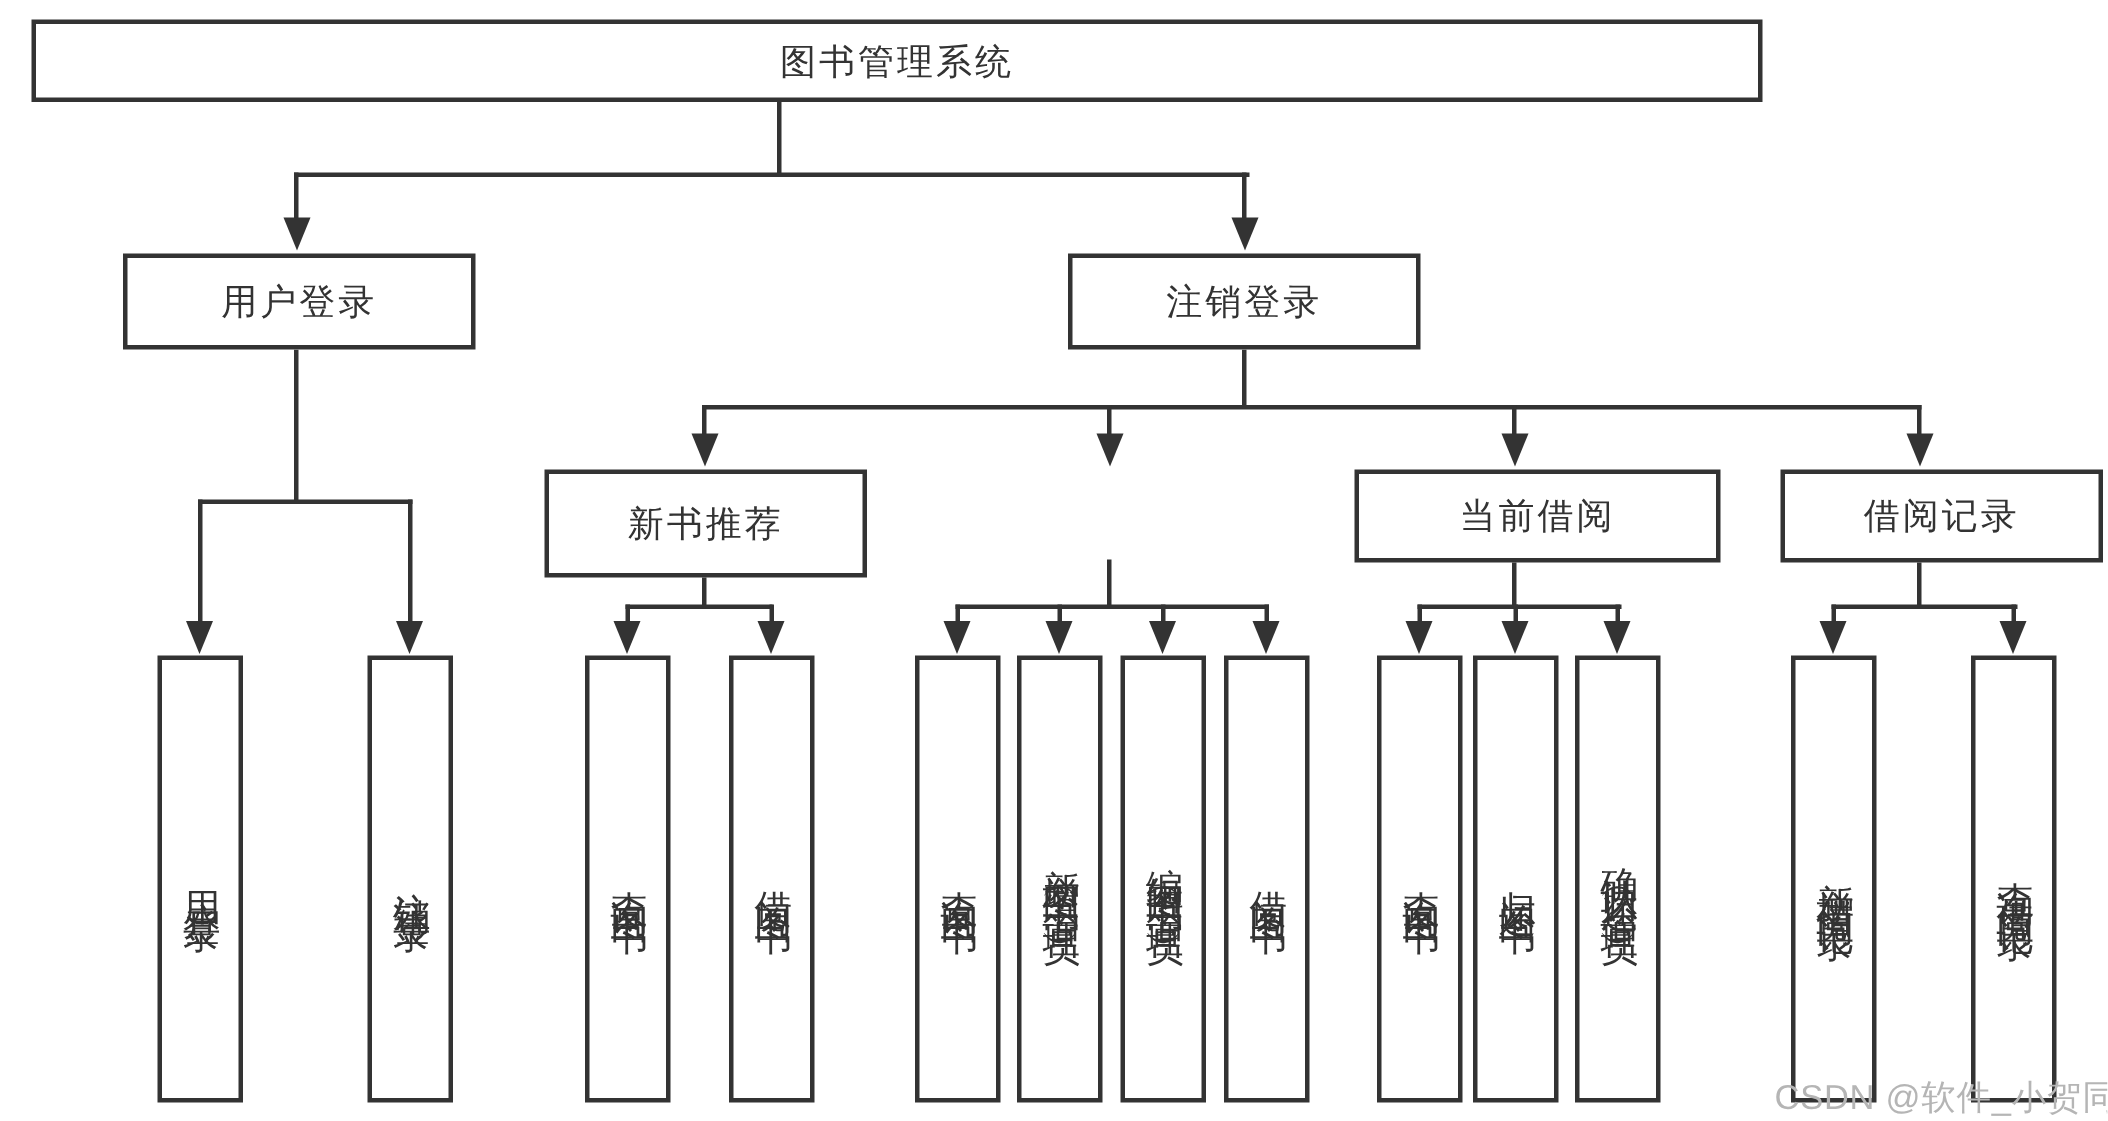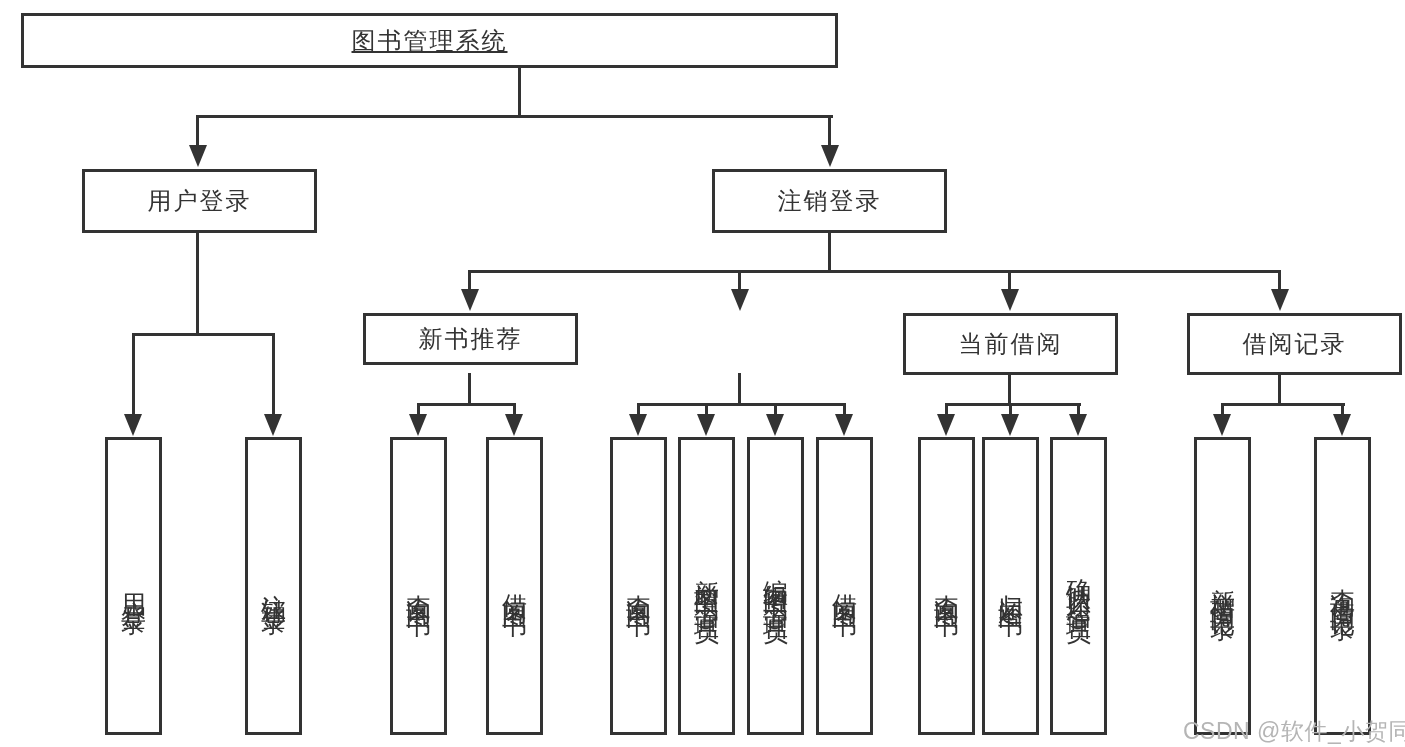--- a/index.html
+++ b/index.html
@@ -114,35 +114,35 @@
     <div class="arrow" style="left:1069px;top:414px;"></div>
 
     <div class="line" style="left:1278px;top:373px;width:3px;height:33px;"></div>
     <div class="line" style="left:1221px;top:403px;width:124px;height:3px;"></div>
     <div class="line" style="left:1221px;top:403px;width:3px;height:14px;"></div>
     <div class="arrow" style="left:1213px;top:414px;"></div>
     <div class="line" style="left:1341px;top:403px;width:3px;height:14px;"></div>
     <div class="arrow" style="left:1333px;top:414px;"></div>
   </div>
 
-  <div class="box hbox" style="left:21px;top:13px;width:817px;height:55px;text-decoration:underline;">
+  <div class="box hbox" style="left:21px;top:13px;width:1154px;height:55px;">
     <span>图书管理系统</span>
   </div>
 
   <div class="box hbox" style="left:82px;top:169px;width:235px;height:64px;">
     <span>用户登录</span>
   </div>
   <div class="box hbox" style="left:712px;top:169px;width:235px;height:64px;">
     <span>注销登录</span>
   </div>
 
-  <div class="box hbox" style="left:363px;top:313px;width:215px;height:52px;">
+  <div class="box hbox" style="left:363px;top:313px;width:215px;height:72px;">
     <span>新书推荐</span>
   </div>
-  <div class="box hbox" style="left:903px;top:313px;width:215px;height:62px;">
+  <div class="box hbox" style="left:903px;top:313px;width:244px;height:62px;">
     <span>当前借阅</span>
   </div>
   <div class="box hbox" style="left:1173px;top:313px;width:215px;height:62px;margin-left:14px;">
     <span>借阅记录</span>
   </div>
 
   <div class="box vbox" style="left:105px;top:437px;width:57px;height:298px;">
     <span>用户登录</span>
   </div>
   <div class="box vbox" style="left:245px;top:437px;width:57px;height:298px;">

